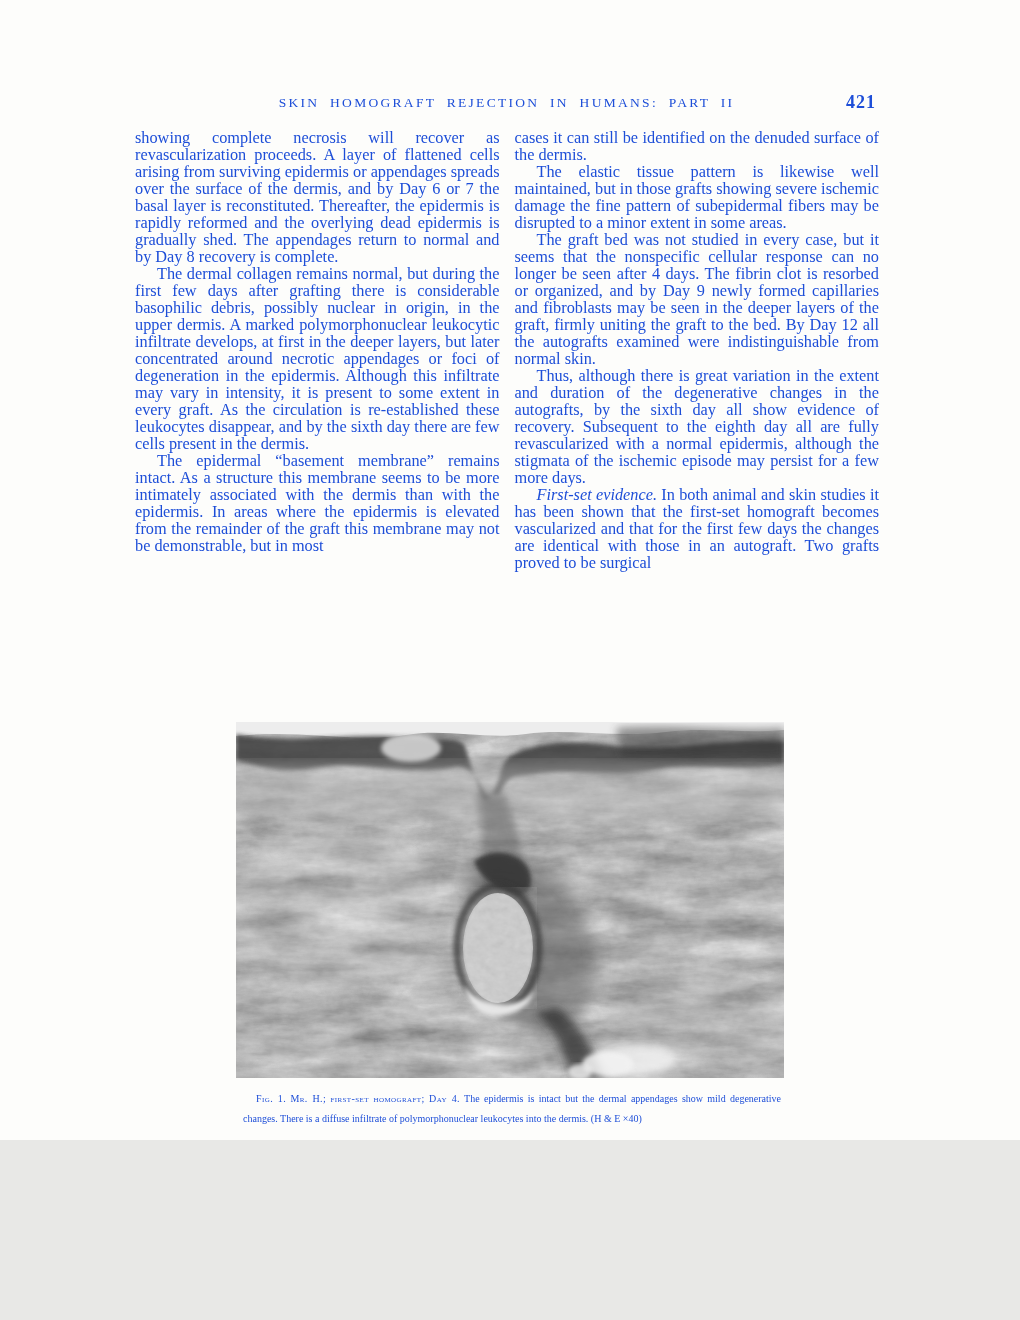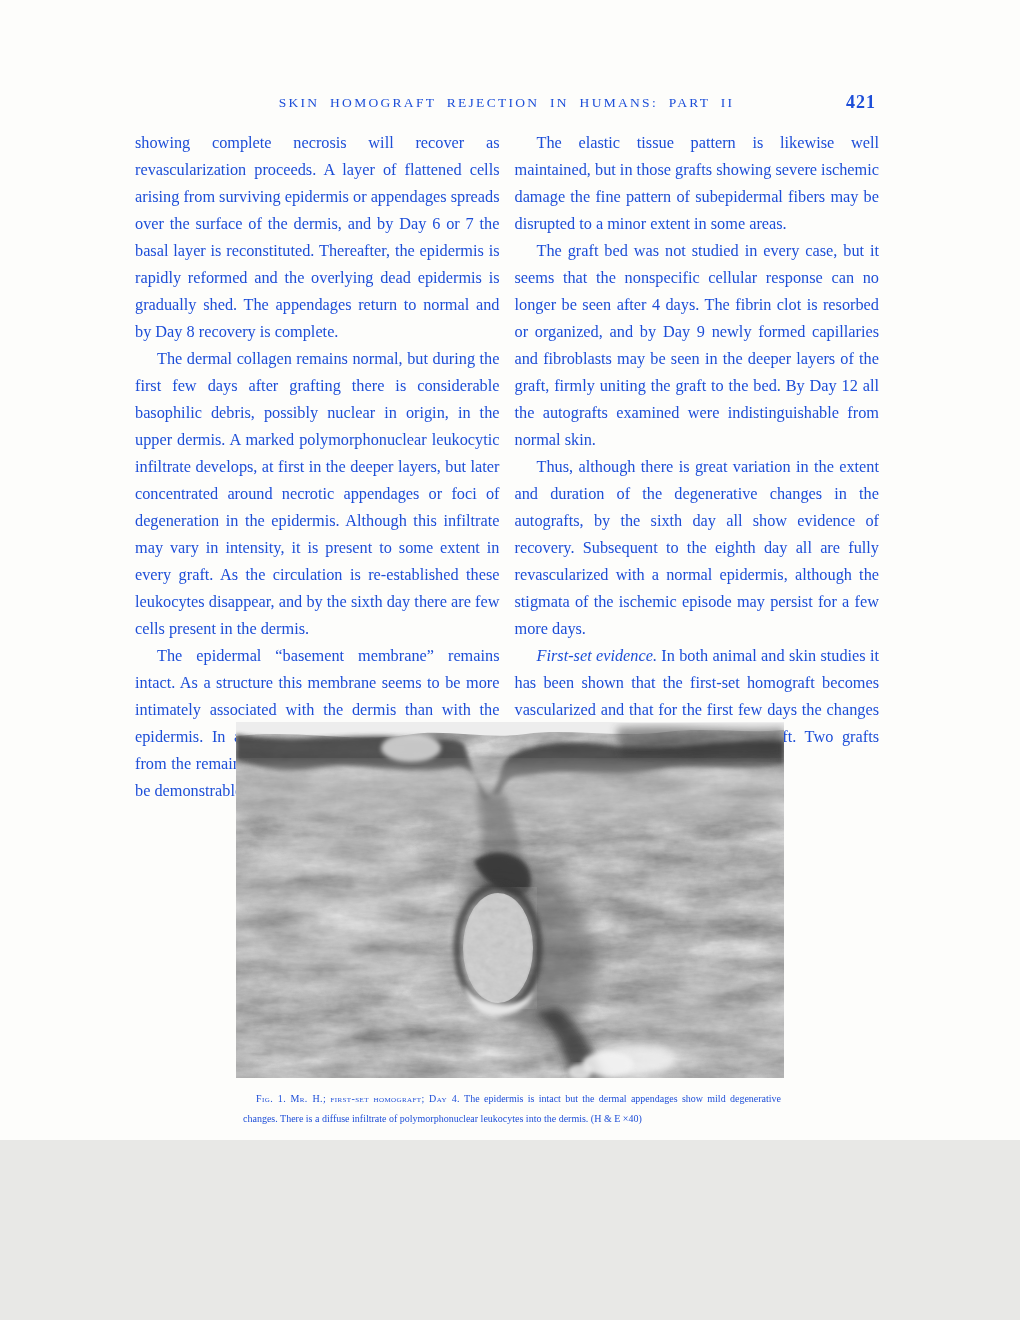--- a/index.html
+++ b/index.html
@@ -46,21 +46,21 @@
     position: absolute;
     top: 129px;
     left: 135px;
     width: 744px;
     display: flex;
     gap: 15px;
   }
   .col {
     width: 364.5px;
     font-size: 16.3px;
-    line-height: 27px;
+    line-height: 17px;
     text-align: justify;
   }
   .col p { margin: 0; text-indent: 22px; }
   .col p.continuation { text-indent: 0; }
   .italic { font-style: italic; }
 
   
   .figure {
     position: absolute;
     top: 722px;
@@ -95,20 +95,21 @@
     <div class="page-number">421</div>
   </div>
 
   <div class="columns">
     <div class="col">
       <p class="continuation">showing complete necrosis will recover as revascularization proceeds.  A layer of flattened cells arising from surviving epidermis or appendages spreads over the surface of the dermis, and by Day 6 or 7 the basal layer is reconstituted.  Thereafter, the epidermis is rapidly reformed and the overlying dead epidermis is gradually shed.  The appendages return to normal and by Day 8 recovery is complete.</p>
       <p>The dermal collagen remains normal, but during the first few days after grafting there is considerable basophilic debris, possibly nuclear in origin, in the upper dermis.  A marked polymorphonuclear leukocytic infiltrate develops, at first in the deeper layers, but later concentrated around necrotic appendages or foci of degeneration in the epidermis.  Although this infiltrate may vary in intensity, it is present to some extent in every graft.  As the circulation is re-established these leukocytes disappear, and by the sixth day there are few cells present in the dermis.</p>
       <p>The epidermal “basement membrane” remains intact.  As a structure this membrane seems to be more intimately associated with the dermis than with the epidermis.  In areas where the epidermis is elevated from the remainder of the graft this membrane may not be demonstrable, but in most</p>
     </div>
     <div class="col">
+      <p class="continuation">cases it can still be identified on the denuded surface of the dermis.</p>
       <p>The elastic tissue pattern is likewise well maintained, but in those grafts showing severe ischemic damage the fine pattern of subepidermal fibers may be disrupted to a minor extent in some areas.</p>
       <p>The graft bed was not studied in every case, but it seems that the nonspecific cellular response can no longer be seen after 4 days.  The fibrin clot is resorbed or organized, and by Day 9 newly formed capillaries and fibroblasts may be seen in the deeper layers of the graft, firmly uniting the graft to the bed.  By Day 12 all the autografts examined were indistinguishable from normal skin.</p>
       <p>Thus, although there is great variation in the extent and duration of the degenerative changes in the autografts, by the sixth day all show evidence of recovery.  Subsequent to the eighth day all are fully revascularized with a normal epidermis, although the stigmata of the ischemic episode may persist for a few more days.</p>
       <p>
         <span class="italic">First-set evidence.</span>
         <span>In both animal and skin studies it has been shown that the first-set homograft becomes vascularized and that for the first few days the changes are identical with those in an autograft.  Two grafts proved to be surgical</span>
       </p>
     </div>
   </div>
 

